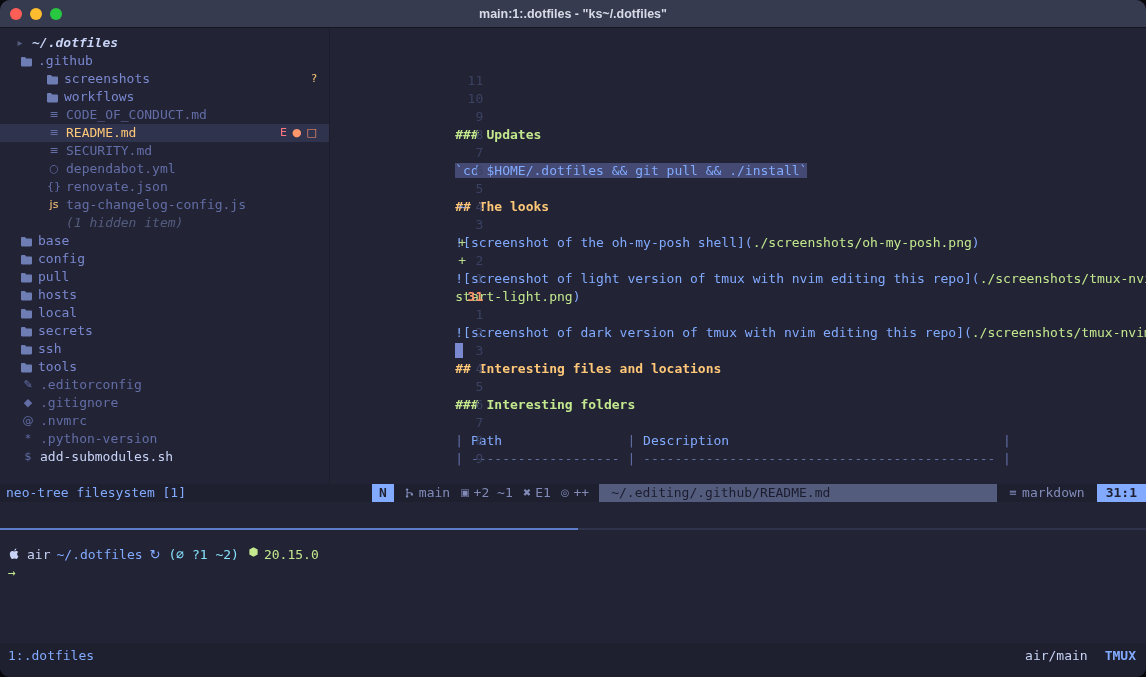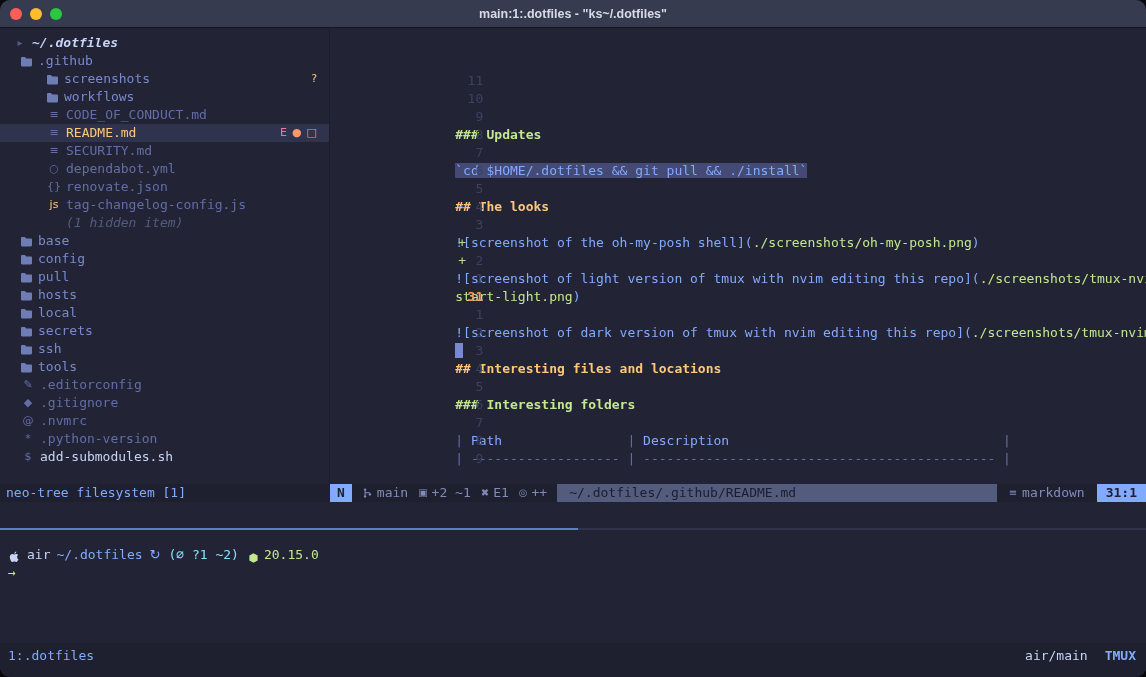--- a/index.html
+++ b/index.html
@@ -59,36 +59,36 @@
   .h3{color:var(--green);font-weight:700}
   .code{color:var(--blue);background:#444a73}
   .linktext{color:var(--blue)}
   .url{color:var(--green);}
   .pipe{color:var(--comment)}
   .delim{color:var(--comment)}
   .thead{color:var(--blue);font-weight:400}
   .cursor{background:#7a88cf;color:var(--bg)}
   
   .statusrow{height:18px;display:flex;flex:none;background:var(--bg-dark)}
-  .nt-status{width:330px;flex:none;padding-left:6px;color:var(--blue);line-height:18px}
+  .nt-status{width:372px;flex:none;padding-left:6px;color:var(--blue);line-height:18px}
   .lualine{flex:1;display:flex;align-items:center;min-width:0}
   .sl-mode{background:var(--blue);color:var(--bg-dark);font-weight:700;padding:0 7px;line-height:18px;flex:none}
   .sl-group{margin-left:10px;color:var(--fg-dim);display:inline-flex;align-items:center;gap:4px;flex:none}
   .sl-ico{font-family:"DejaVu Sans",sans-serif;font-size:10px}
   .sl-path{flex:1;min-width:0;margin-left:10px;background:#545c7e;color:#1b1d2e;line-height:18px;padding:0 12px;overflow:hidden}
   .sl-ft{color:var(--fg-dim);margin:0 12px;display:inline-flex;align-items:center;gap:5px;flex:none}
   .sl-pos{background:var(--blue);color:var(--bg-dark);font-weight:700;padding:0 9px;line-height:18px;flex:none}
   
   .cmdline{height:18px;background:var(--bg);flex:none}
   .borderrow{height:18px;display:flex;align-items:center;flex:none;background:var(--bg)}
   .bl-left{width:578px;height:2px;background:#5d7cc9;flex:none}
   .bl-right{flex:1;height:2px;background:var(--bg-hl)}
   
   .shell{flex:1;background:var(--bg);padding-top:8px;min-height:0}
-  .shrow{height:18px;padding-left:8px;display:flex;align-items:flex-end;white-space:pre}
+  .shrow{height:18px;padding-left:8px;display:flex;align-items:flex-start;white-space:pre}
   .apple{flex:none;margin-right:6px}
   .p-host{color:var(--fg);margin-right:6px}
   .p-cwd{color:var(--blue);margin-right:7px}
   .p-sync{color:var(--blue);margin-right:8px;font-family:"DejaVu Sans",sans-serif}
   .p-git{color:var(--cyan);margin-right:9px}
   .hex{flex:none;margin-right:5px}
   .p-node{color:var(--green)}
   .p-arrow{color:var(--green)}
   
   .tmuxbar{height:34px;background:var(--bg-dark);display:flex;align-items:flex-start;padding:4px 10px 0 8px;flex:none}
@@ -567,21 +567,21 @@
             <span>+2 ~1</span>
           </span>
           <span class="sl-group">
             <span class="sl-ico">✖</span>
             <span>E1</span>
           </span>
           <span class="sl-group">
             <span class="sl-ico">◎</span>
             <span>++</span>
           </span>
-          <span class="sl-path">~/.dotfiles/.github/README.md</span>
+          <span class="sl-path">~/.editing/.github/README.md</span>
           <span class="sl-ft">
             <span class="sl-ico">≡</span>
             <span>markdown</span>
           </span>
           <span class="sl-pos">31:1</span>
         </div>
       </div>
     </div>
 
     <div class="cmdline"></div>

